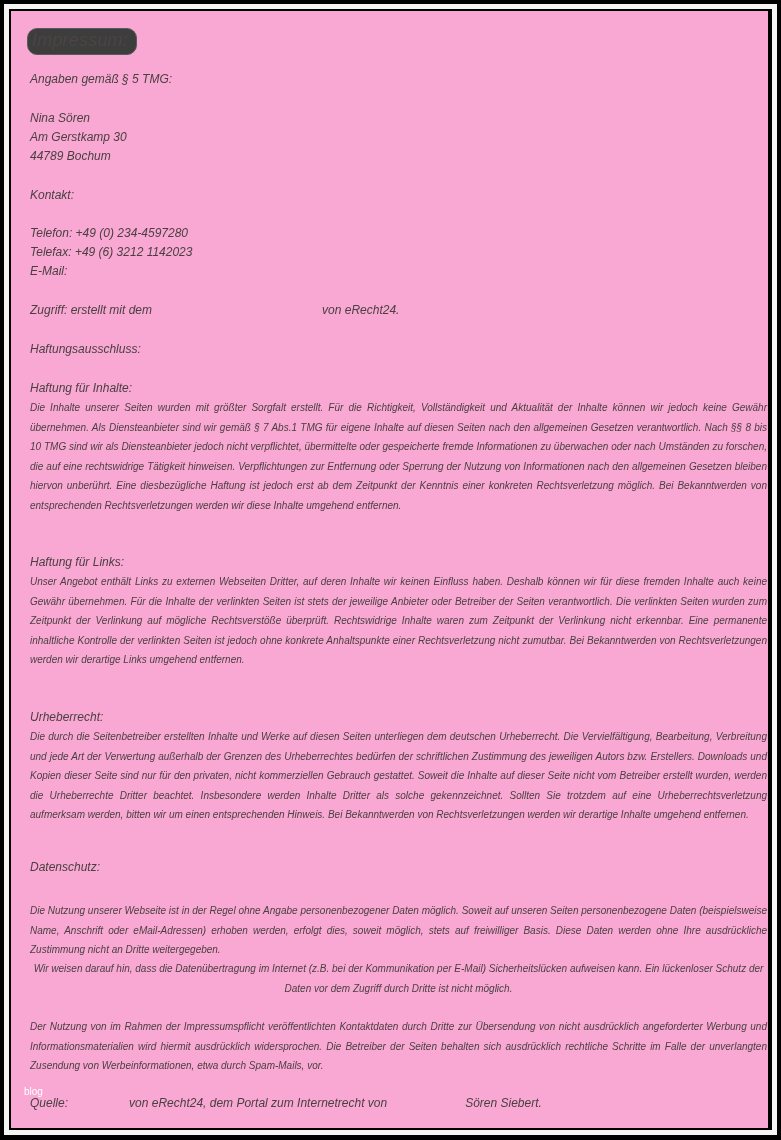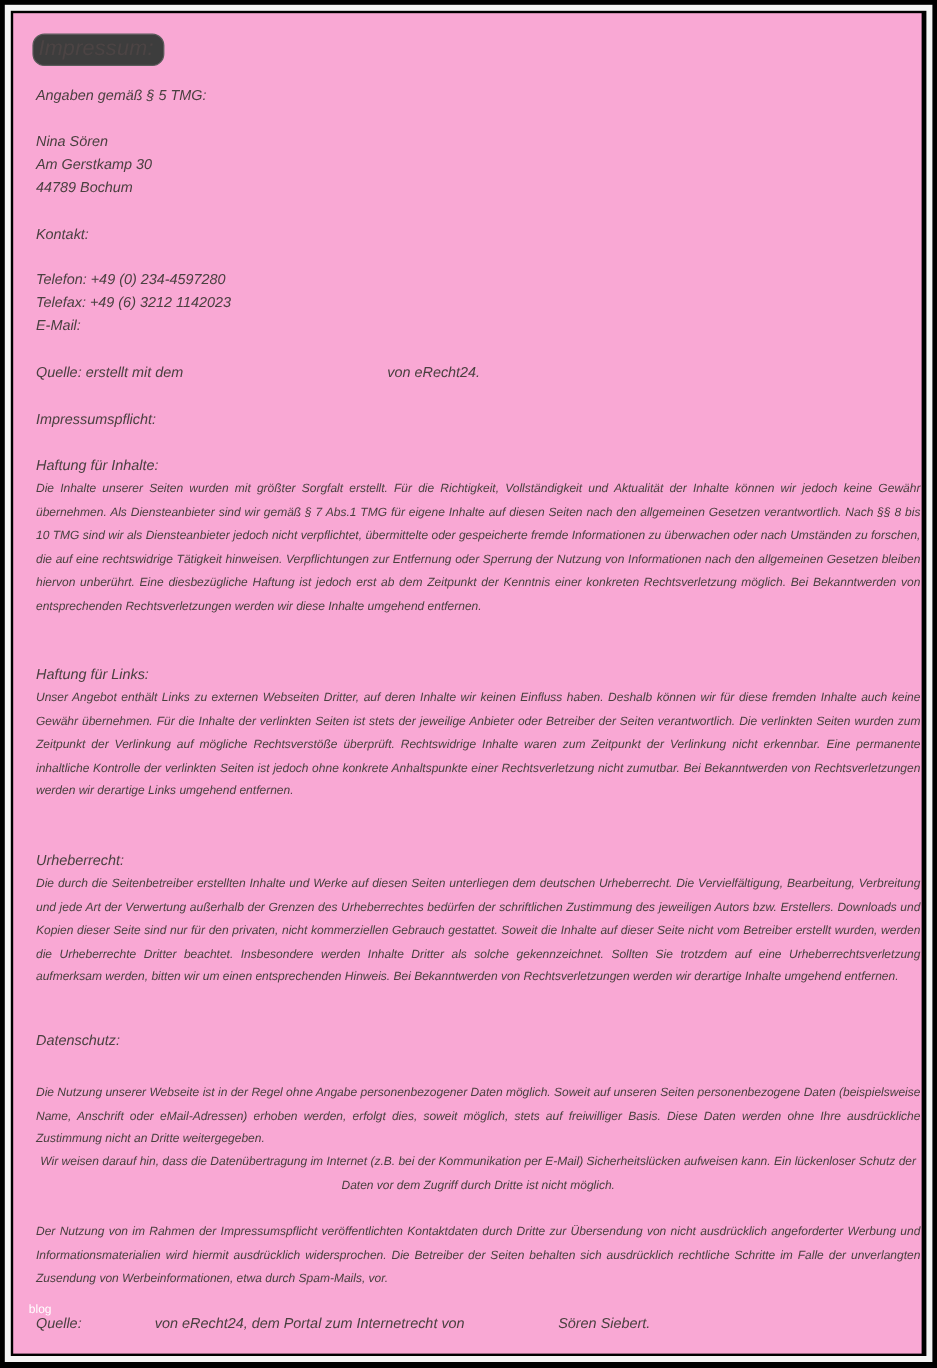--- a/index.html
+++ b/index.html
@@ -55,24 +55,24 @@
     <div class="line" style="top:117px;">Am Gerstkamp 30</div>
     <div class="line" style="top:136px;">44789 Bochum</div>
 
     <div class="line" style="top:175px;">Kontakt:</div>
 
     <div class="line" style="top:213px;">Telefon: +49 (0) 234-4597280</div>
     <div class="line" style="top:232px;">Telefax: +49 (6) 3212 1142023</div>
     <div class="line" style="top:251px;">E-Mail:</div>
 
     <div class="line" style="top:290px;">
-      <span>Quelle: erstellt mit dem</span><span class="gap" style="width:170px;"></span><span>von eRecht24.</span>
+      <span>Zugriff: erstellt mit dem</span><span class="gap" style="width:170px;"></span><span>von eRecht24.</span>
     </div>
 
-    <div class="line" style="top:329px;">Impressumspflicht:</div>
+    <div class="line" style="top:329px;">Haftungsausschluss:</div>
 
     <div class="line" style="top:368px;">Haftung für Inhalte:</div>
     <div class="para" style="top:387px;">Die Inhalte unserer Seiten wurden mit größter Sorgfalt erstellt. Für die Richtigkeit, Vollständigkeit und Aktualität der Inhalte können wir jedoch keine Gewähr übernehmen. Als Diensteanbieter sind wir gemäß § 7 Abs.1 TMG für eigene Inhalte auf diesen Seiten nach den allgemeinen Gesetzen verantwortlich. Nach §§ 8 bis 10 TMG sind wir als Diensteanbieter jedoch nicht verpflichtet, übermittelte oder gespeicherte fremde Informationen zu überwachen oder nach Umständen zu forschen, die auf eine rechtswidrige Tätigkeit hinweisen. Verpflichtungen zur Entfernung oder Sperrung der Nutzung von Informationen nach den allgemeinen Gesetzen bleiben hiervon unberührt. Eine diesbezügliche Haftung ist jedoch erst ab dem Zeitpunkt der Kenntnis einer konkreten Rechtsverletzung möglich. Bei Bekanntwerden von entsprechenden Rechtsverletzungen werden wir diese Inhalte umgehend entfernen.</div>
 
     <div class="line" style="top:542px;">Haftung für Links:</div>
     <div class="para" style="top:561px;">Unser Angebot enthält Links zu externen Webseiten Dritter, auf deren Inhalte wir keinen Einfluss haben. Deshalb können wir für diese fremden Inhalte auch keine Gewähr übernehmen. Für die Inhalte der verlinkten Seiten ist stets der jeweilige Anbieter oder Betreiber der Seiten verantwortlich. Die verlinkten Seiten wurden zum Zeitpunkt der Verlinkung auf mögliche Rechtsverstöße überprüft. Rechtswidrige Inhalte waren zum Zeitpunkt der Verlinkung nicht erkennbar. Eine permanente inhaltliche Kontrolle der verlinkten Seiten ist jedoch ohne konkrete Anhaltspunkte einer Rechtsverletzung nicht zumutbar. Bei Bekanntwerden von Rechtsverletzungen werden wir derartige Links umgehend entfernen.</div>
 
     <div class="line" style="top:697px;">Urheberrecht:</div>
     <div class="para" style="top:716px;">Die durch die Seitenbetreiber erstellten Inhalte und Werke auf diesen Seiten unterliegen dem deutschen Urheberrecht. Die Vervielfältigung, Bearbeitung, Verbreitung und jede Art der Verwertung außerhalb der Grenzen des Urheberrechtes bedürfen der schriftlichen Zustimmung des jeweiligen Autors bzw. Erstellers. Downloads und Kopien dieser Seite sind nur für den privaten, nicht kommerziellen Gebrauch gestattet. Soweit die Inhalte auf dieser Seite nicht vom Betreiber erstellt wurden, werden die Urheberrechte Dritter beachtet. Insbesondere werden Inhalte Dritter als solche gekennzeichnet. Sollten Sie trotzdem auf eine Urheberrechtsverletzung aufmerksam werden, bitten wir um einen entsprechenden Hinweis. Bei Bekanntwerden von Rechtsverletzungen werden wir derartige Inhalte umgehend entfernen.</div>
 

